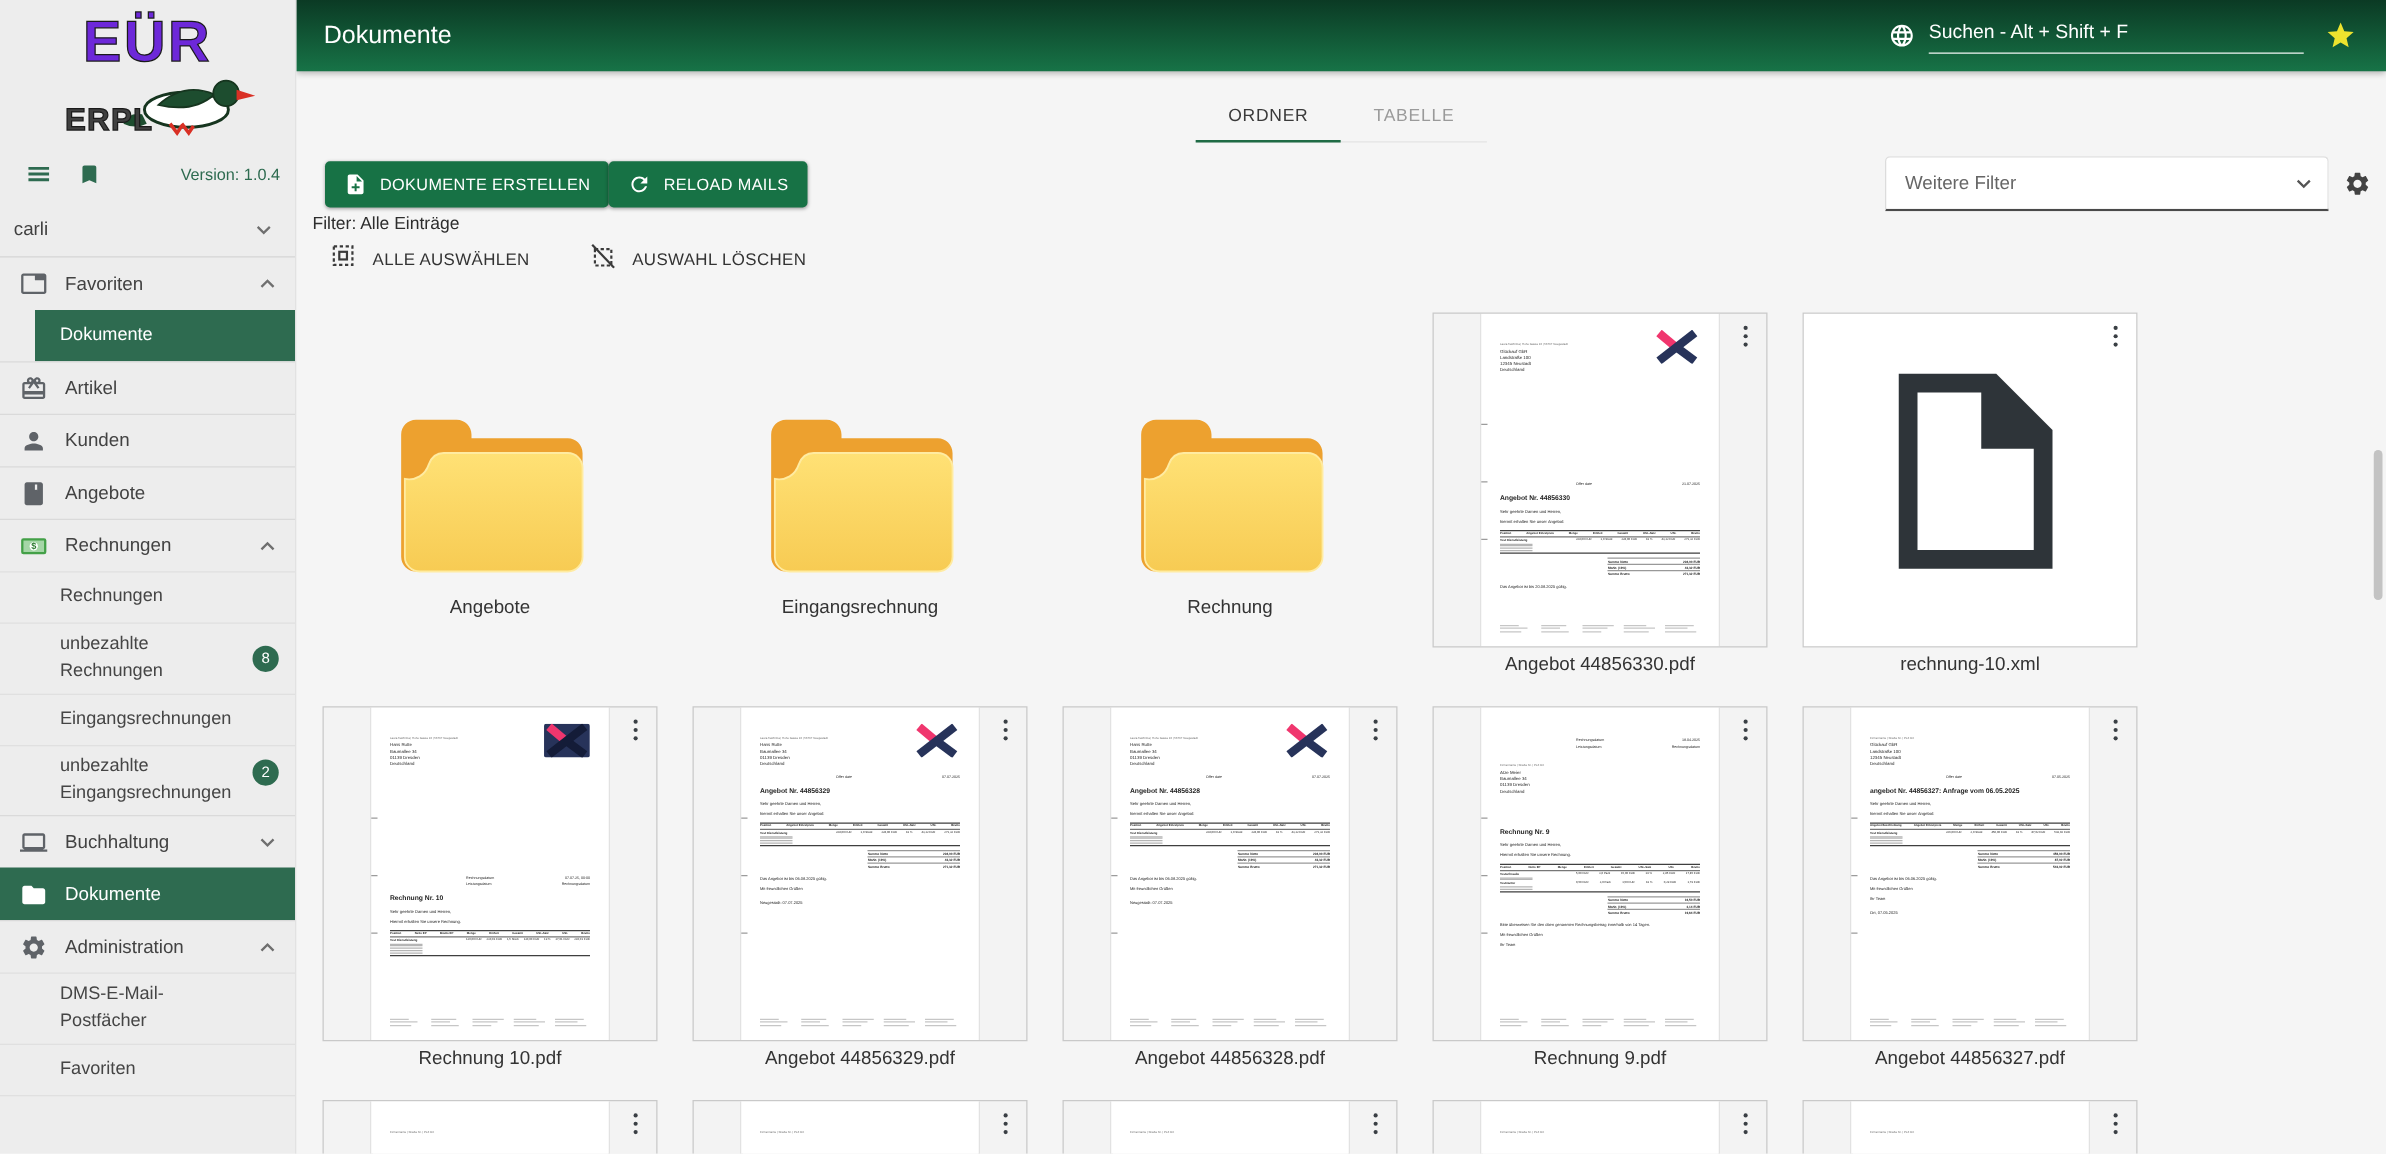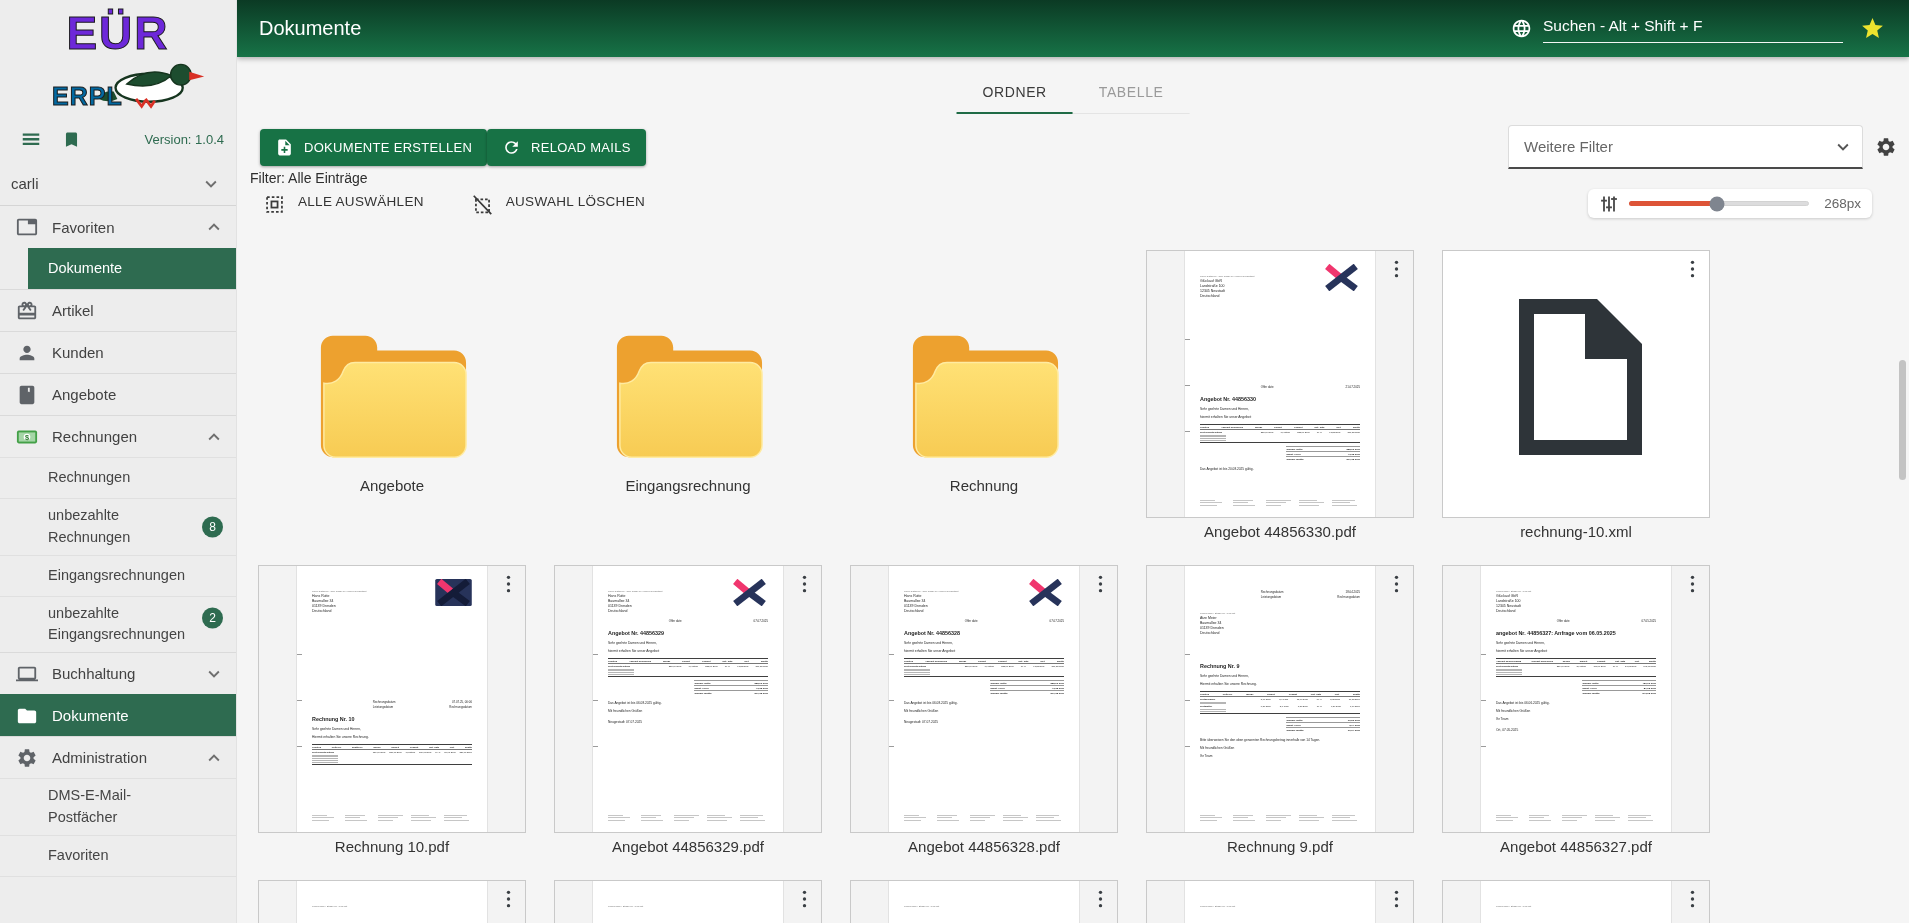--- a/index.html
+++ b/index.html
@@ -4,21 +4,21 @@
 <style>
   *{box-sizing:border-box;margin:0;padding:0}
   html,body{width:1909px;height:923px;overflow:hidden}
   body{font-family:"Liberation Sans",sans-serif;background:#f5f5f5;position:relative}
 
   
   .sidebar{position:absolute;left:0;top:0;width:237px;height:923px;background:#ededed;border-right:1px solid #e2e2e2;overflow:hidden;z-index:4}
   .logo{position:relative;height:116px;margin-top:6px}
   .logo-eur{position:absolute;left:50%;transform:translateX(-50%);top:0;font-size:46px;font-weight:800;color:#6d28d9;-webkit-text-stroke:1px #1a1a1a;letter-spacing:2px}
   .logo-duck{position:absolute;right:26px;top:50px;width:118px;height:56px}
-  .logo-erpl{position:absolute;left:52px;top:76px;font-size:25px;font-weight:800;color:#0369a1;-webkit-text-stroke:1px #1a1a1a;letter-spacing:1px}
+  .logo-erpl{position:absolute;left:52px;top:76px;font-size:25px;font-weight:800;color:#404040;-webkit-text-stroke:1px #1a1a1a;letter-spacing:1px}
   .toolrow{display:flex;align-items:center;height:34px;padding:0 12px 0 20px;gap:18px}
   .toolrow .mini-ico{width:22px;height:22px;display:flex;align-items:center;justify-content:center}
   .version{margin-left:auto;font-size:13px;color:#2E6B50}
   .user-row{display:flex;align-items:center;height:44px;padding:0 14px 0 11px;font-size:15px;color:#3f3f3f;border-bottom:1px solid #d5d5d5;margin-top:6px}
   .user-row .nav-chev{position:static;margin-left:auto}
   .nav-item{position:relative;display:flex;align-items:center;height:42px;padding:0 40px 0 15px;border-top:1px solid #dadada;color:#424242;font-size:15px;cursor:pointer}
   .nav-item:first-child{border-top:none}
   .nav-ico{width:24px;height:24px;margin-right:13px;display:flex;align-items:center;justify-content:center;flex:none}
   .nav-ico svg{width:22px;height:22px;fill:#5f6368}
   .nav-item.selected{background:#2E6B50;color:#fff;border-top-color:transparent}
@@ -46,21 +46,21 @@
   .tabs{position:absolute;top:15px;left:50%;transform:translateX(-50%);display:flex;border-bottom:1px solid #e4e4e4}
   .tab{padding:12px 26px 13px;font-size:14px;letter-spacing:.6px;color:#9a9a9a;font-weight:500;position:relative;cursor:pointer}
   .tab.active{color:#3a3a3a}
   .tab.active::after{content:"";position:absolute;left:0;right:0;bottom:-1px;height:2px;background:#1F6B45}
   .btn{position:absolute;display:flex;align-items:center;gap:10px;height:37px;padding:0 15px;background:#177245;color:#fff;border:none;border-radius:4px;font-size:13px;font-weight:500;letter-spacing:.3px;box-shadow:0 1px 3px rgba(0,0,0,.35);font-family:inherit;cursor:pointer}
   .btn svg{width:19px;height:19px;fill:#fff;flex:none}
   #btn-create{left:23px;top:72px}
   #btn-reload{left:250px;top:72px}
   .filter-label{position:absolute;left:13px;top:113px;font-size:14px;color:#2d2d2d}
   .flatrow{position:absolute;left:27px;top:137px;display:flex;gap:48px}
-  .flat{display:flex;align-items:flex-start;gap:13px;font-size:13.5px;font-weight:500;color:#333;letter-spacing:.3px;cursor:pointer}
+  .flat{display:flex;align-items:flex-end;gap:13px;font-size:13.5px;font-weight:500;color:#333;letter-spacing:.3px;cursor:pointer}
   .flat svg{width:21px;height:21px}
   .wfilter{position:absolute;left:1271px;top:68px;width:355px;height:44px;background:#fff;border:1px solid #dcdcdc;border-bottom:2px solid #4a4a4a;border-radius:4px 4px 0 0;display:flex;align-items:center;padding:0 8px 0 15px;font-size:15px;color:#666;cursor:pointer}
   .wfilter .nav-chev{position:static;margin-left:auto}
   .wfilter .nav-chev svg{fill:#555}
   .gearbtn{position:absolute;left:1638px;top:79px;width:22px;height:22px;cursor:pointer}
   .gearbtn svg{width:22px;height:22px;fill:#424242}
   .sizer{position:absolute;left:1351px;top:132px;width:284px;height:29px;background:#fff;border-radius:6px;box-shadow:0 1px 3px rgba(0,0,0,.18);display:flex;align-items:center;padding:0 11px;gap:10px}
   .tune-ico svg{width:20px;height:20px;display:block}
   .track{position:relative;flex:1;height:5px;border-radius:3px;background:#dcdcdd;border:1px solid #d2d2d2;cursor:pointer}
   .track .fill{position:absolute;left:-1px;top:-1px;height:5px;border-radius:3px;background:#DD5437}
@@ -316,37 +316,20 @@
           <path d="M16.59 8.59L12 13.17 7.41 8.59 6 10l6 6 6-6z"></path>
         </svg>
     </span>
   </div>
   <div class="gearbtn">
     <svg viewBox="0 0 24 24">
         <path d="M19.14 12.94c.04-.3.06-.61.06-.94 0-.32-.02-.64-.07-.94l2.03-1.58c.18-.14.23-.41.12-.61l-1.92-3.32c-.12-.22-.37-.29-.59-.22l-2.39.96c-.5-.38-1.03-.7-1.62-.94l-.36-2.54c-.04-.24-.24-.41-.48-.41h-3.84c-.24 0-.43.17-.47.41l-.36 2.54c-.59.24-1.13.57-1.62.94l-2.39-.96c-.22-.08-.47 0-.59.22L2.74 8.87c-.12.21-.08.47.12.61l2.03 1.58c-.05.3-.09.63-.09.94s.02.64.07.94l-2.03 1.58c-.18.14-.23.41-.12.61l1.92 3.32c.12.22.37.29.59.22l2.39-.96c.5.38 1.03.7 1.62.94l.36 2.54c.05.24.24.41.48.41h3.84c.24 0 .44-.17.47-.41l.36-2.54c.59-.24 1.13-.56 1.62-.94l2.39.96c.22.08.47 0 .59-.22l1.92-3.32c.12-.22.07-.47-.12-.61l-2.01-1.58zM12 15.6c-1.98 0-3.6-1.62-3.6-3.6s1.62-3.6 3.6-3.6 3.6 1.62 3.6 3.6-1.62 3.6-3.6 3.6z"></path>
       </svg>
   </div>
 
-  <div class="sizer">
-    <span class="tune-ico">
-      <svg viewBox="0 0 24 24" fill="none" stroke="#4a4a4a" stroke-width="2.2">
-        <line x1="6" y1="3" x2="6" y2="21"></line>
-          <line x1="2.5" y1="8" x2="9.5" y2="8"></line>
-        <line x1="12" y1="3" x2="12" y2="21"></line>
-          <line x1="8.5" y1="16" x2="15.5" y2="16"></line>
-        <line x1="18" y1="3" x2="18" y2="21"></line>
-          <line x1="14.5" y1="6" x2="21.5" y2="6"></line>
-      </svg>
-    </span>
-    <div class="track">
-      <div class="fill" id="slider-fill" style="width: 49%;"></div>
-      <div class="thumb" id="slider-thumb" style="left: 49%;"></div>
-    </div>
-    <span class="size-label">268px</span>
-  </div>
 
   <div class="grid" id="grid">
       <div class="cell folder-cell">
         <div style="display:contents"><svg class="folder-svg" viewBox="0 0 120 104">
             <defs>
               <linearGradient id="fgrad" x1="0" y1="0" x2="0" y2="1">
                 <stop offset="0" stop-color="#FFE175"></stop>
                 <stop offset="1" stop-color="#F7CB53"></stop>
               </linearGradient>
             </defs>

